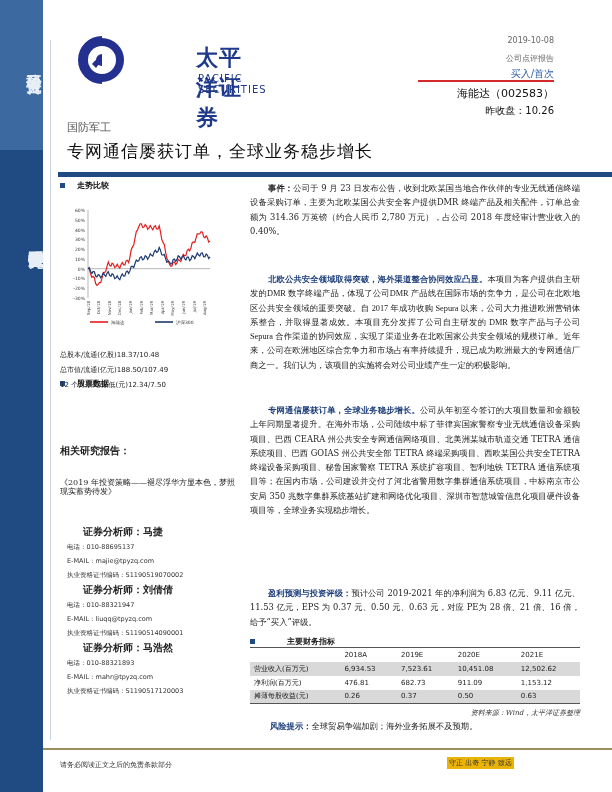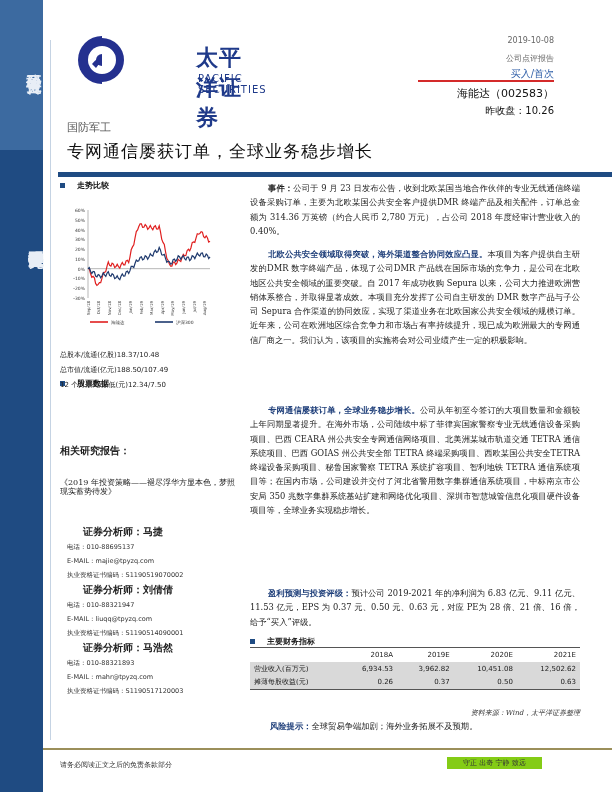--- a/index.html
+++ b/index.html
@@ -42,38 +42,38 @@
   .related-head { font-weight: bold; font-size: 10px; margin-bottom: 20px; }
   .related-text { line-height: 9px; font-size: 8px; }
 
   .analysts { position: absolute; left: 67px; top: 524px; width: 175px; font-family: "DejaVu Sans", sans-serif; }
   .an-name { font-weight: bold; font-size: 10px; height: 16px; display: flex; align-items: center; font-family: "DejaVu Serif", serif; margin-left: 16px; }
   .an-line { font-size: 6.5px; height: 14px; display: flex; align-items: center; color: #333; }
   .para { position: absolute; left: 250px; width: 330px; font-size: 8.3px; line-height: 14.3px; text-align: justify; color: #222; }
   .para .lead { font-weight: bold; color: #1f3f7a; }
   .para .lead.dark { color: #222; }
   .p1 { top: 181px; }
-  .p2 { top: 247px; }
+  .p2 { top: 273px; font-family: Liberation Serif, serif; }
   .p3 { top: 403px; }
   .p4 { top: 586px; }
 
-  .fin-head { position: absolute; left: 250px; top: 636px; display: flex; align-items: center; gap: 12px; font-size: 8px; font-weight: bold; }
+  .fin-head { position: absolute; left: 250px; top: 636px; display: flex; align-items: center; gap: 32px; font-size: 8px; font-weight: bold; }
   .fin-table { position: absolute; left: 250px; top: 647px; width: 330px; border-collapse: collapse; font-family: "DejaVu Sans", sans-serif; font-size: 7px; }
-  .fin-table th, .fin-table td { height: 14px; padding: 0 4px; text-align: right; font-weight: normal; }
+  .fin-table th, .fin-table td { height: 14px; padding: 0 4px; text-align: left; font-weight: normal; }
   .fin-table th:first-child, .fin-table td:first-child { text-align: left; font-family: "DejaVu Serif", serif; }
   .fin-table thead tr { border-top: 1.5px solid #555; }
   .fin-table tbody tr.shade td { background: #d9d9d9; }
   .fin-table tbody tr:last-child { border-bottom: 1.5px solid #555; }
   .fin-source { position: absolute; right: 32px; top: 708px; font-size: 7px; font-style: italic; color: #333; }
   .risk { position: absolute; left: 270px; top: 721px; font-size: 8.3px; }
   .risk .lead { color: #1f3f7a; font-weight: bold; }
 
   .footer-rule { position: absolute; left: 43px; top: 748px; width: 569px; height: 2px; background: #9b8f5a; }
   .footer-left { position: absolute; left: 60px; top: 760px; font-size: 7px; color: #333; }
-  .footer-right { position: absolute; left: 447px; top: 757px; font-size: 7px; background: #84cc16; padding: 1px 16px; color: #333; }
+  .footer-right { position: absolute; left: 447px; top: 757px; font-size: 7px; background: #eab308; padding: 1px 2px; color: #333; }
 </style>
 </head>
 <body>
 
 <div class="sidebar"></div>
 <div class="sidebar-top"></div>
 <div class="vtext top">公司研究报告</div>
 <div class="vtext main">太平洋证券股份有限公司证券研究报告</div>
 <div class="left-rule"></div>
 
@@ -214,23 +214,30 @@
       <th>2018A</th>
       <th>2019E</th>
       <th>2020E</th>
       <th>2021E</th>
     </tr>
   </thead>
   <tbody>
     <tr class="shade">
       <td>营业收入(百万元)</td>
       <td>6,934.53</td>
-      <td>3,962.82</td>
+      <td>7,523.61</td>
       <td>10,451.08</td>
       <td>12,502.62</td>
+    </tr>
+    <tr>
+      <td>净利润(百万元)</td>
+      <td>476.81</td>
+      <td>682.73</td>
+      <td>911.09</td>
+      <td>1,153.12</td>
     </tr>
     <tr class="shade">
       <td>摊薄每股收益(元)</td>
       <td>0.26</td>
       <td>0.37</td>
       <td>0.50</td>
       <td>0.63</td>
     </tr>
   </tbody>
 </table>

